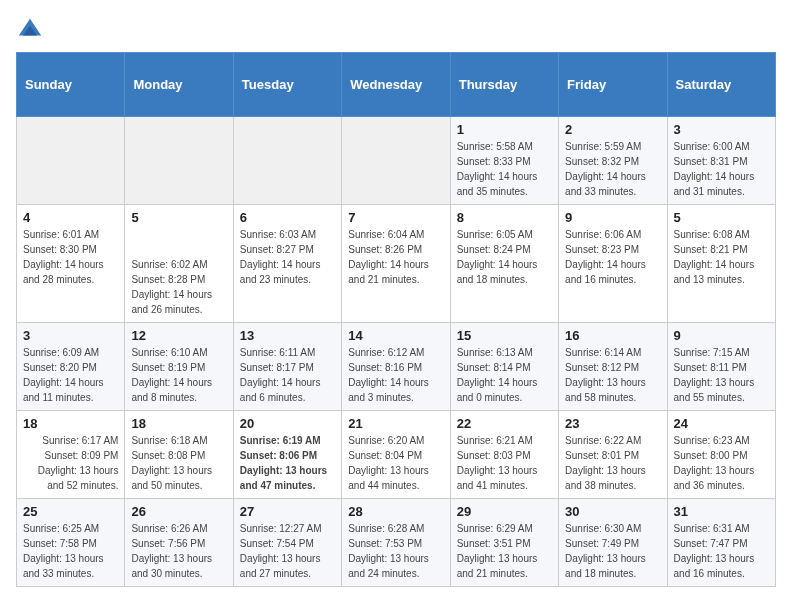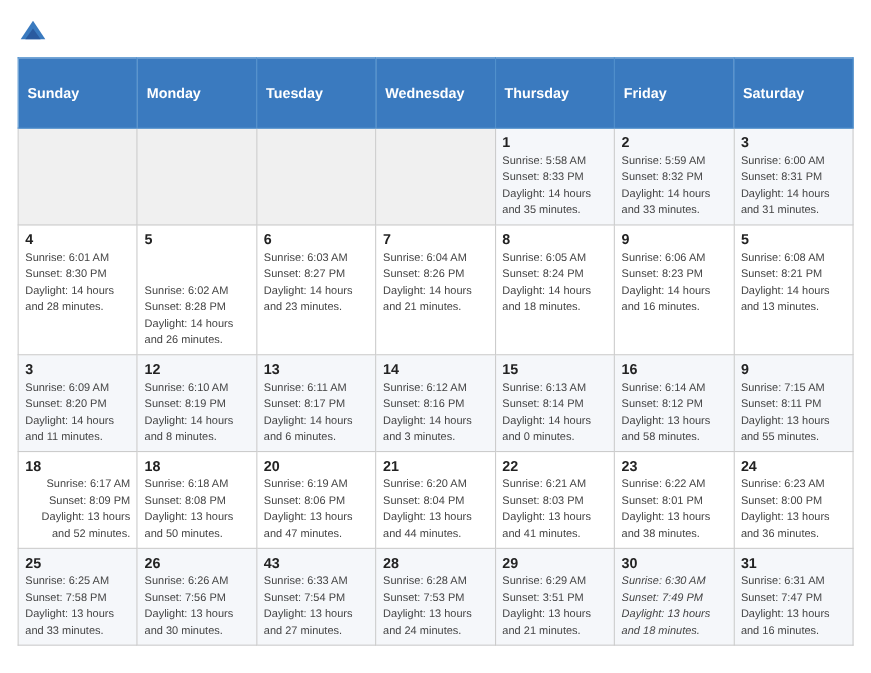--- a/index.html
+++ b/index.html
@@ -264,21 +264,21 @@
         </td>
         <td>
           <span class="day-number">18</span>
           <div class="day-info" style="white-space: pre-line;">Sunrise: 6:18 AM
 Sunset: 8:08 PM
 Daylight: 13 hours
 and 50 minutes.</div>
         </td>
         <td>
           <span class="day-number">20</span>
-          <div class="day-info" style="white-space: pre-line;">Sunrise: 6:19 AM
+          <div class="day-info" style="white-space: pre-line; font-weight: bold;">Sunrise: 6:19 AM
 Sunset: 8:06 PM
 Daylight: 13 hours
 and 47 minutes.</div>
         </td>
         <td>
           <span class="day-number">21</span>
           <div class="day-info" style="white-space: pre-line;">Sunrise: 6:20 AM
 Sunset: 8:04 PM
 Daylight: 13 hours
 and 44 minutes.</div>
@@ -314,43 +314,43 @@
 and 33 minutes.</div>
         </td>
         <td>
           <span class="day-number">26</span>
           <div class="day-info" style="white-space: pre-line;">Sunrise: 6:26 AM
 Sunset: 7:56 PM
 Daylight: 13 hours
 and 30 minutes.</div>
         </td>
         <td>
-          <span class="day-number">43</span>
-          <div class="day-info" style="white-space: pre-line;">Sunrise: 6:33 AM
+          <span class="day-number">27</span>
+          <div class="day-info" style="white-space: pre-line;">Sunrise: 12:27 AM
 Sunset: 7:54 PM
 Daylight: 13 hours
 and 27 minutes.</div>
         </td>
         <td>
           <span class="day-number">28</span>
           <div class="day-info" style="white-space: pre-line;">Sunrise: 6:28 AM
 Sunset: 7:53 PM
 Daylight: 13 hours
 and 24 minutes.</div>
         </td>
         <td>
           <span class="day-number">29</span>
           <div class="day-info" style="white-space: pre-line;">Sunrise: 6:29 AM
 Sunset: 3:51 PM
 Daylight: 13 hours
 and 21 minutes.</div>
         </td>
         <td>
           <span class="day-number">30</span>
-          <div class="day-info" style="white-space: pre-line; font-style: italic;">Sunrise: 6:30 AM
+          <div class="day-info" style="white-space: pre-line;">Sunrise: 6:30 AM
 Sunset: 7:49 PM
 Daylight: 13 hours
 and 18 minutes.</div>
         </td>
         <td>
           <span class="day-number">31</span>
           <div class="day-info" style="white-space: pre-line;">Sunrise: 6:31 AM
 Sunset: 7:47 PM
 Daylight: 13 hours
 and 16 minutes.</div>

